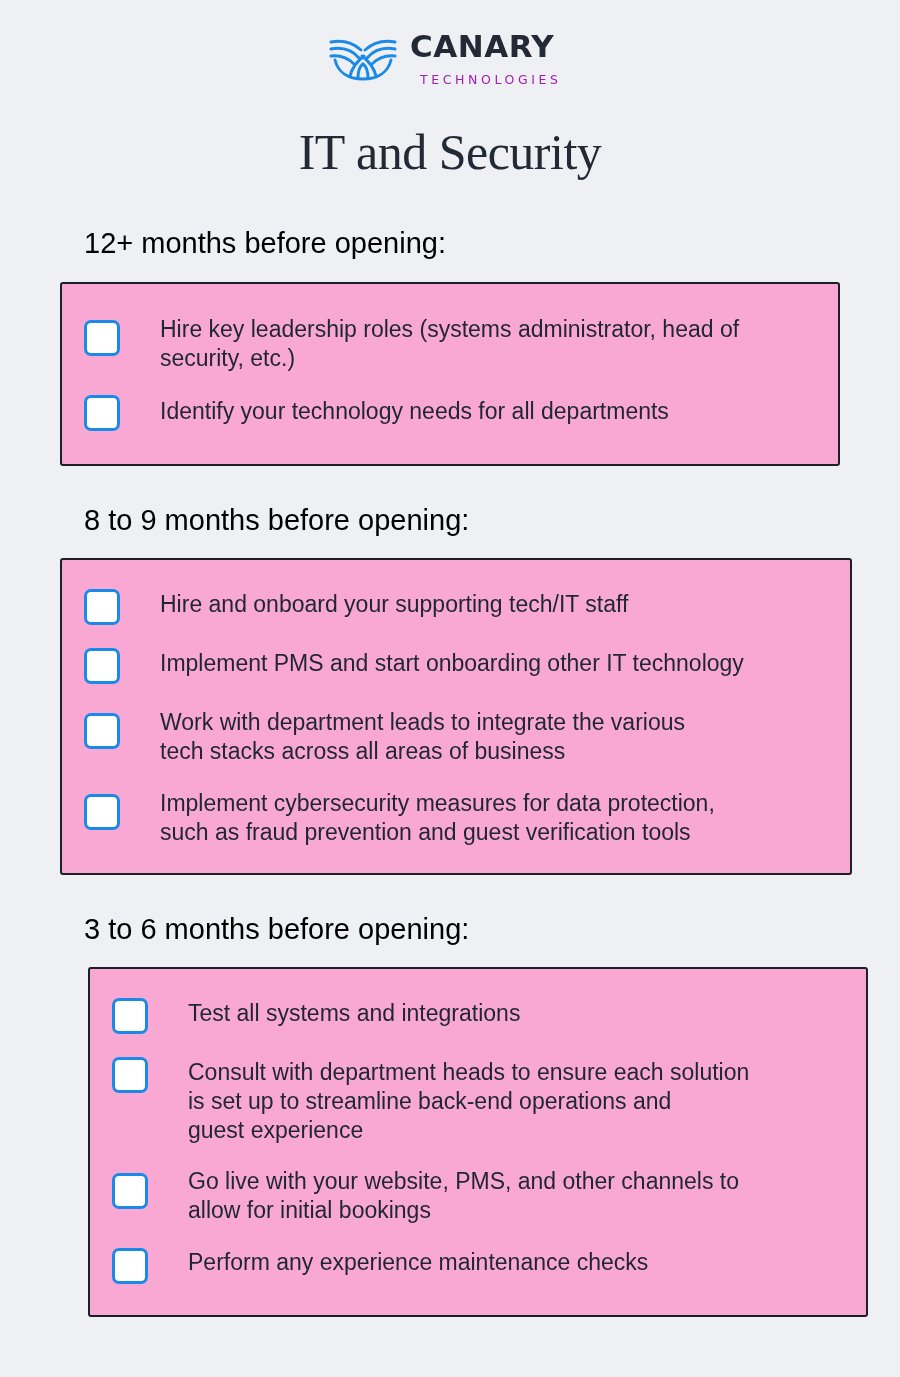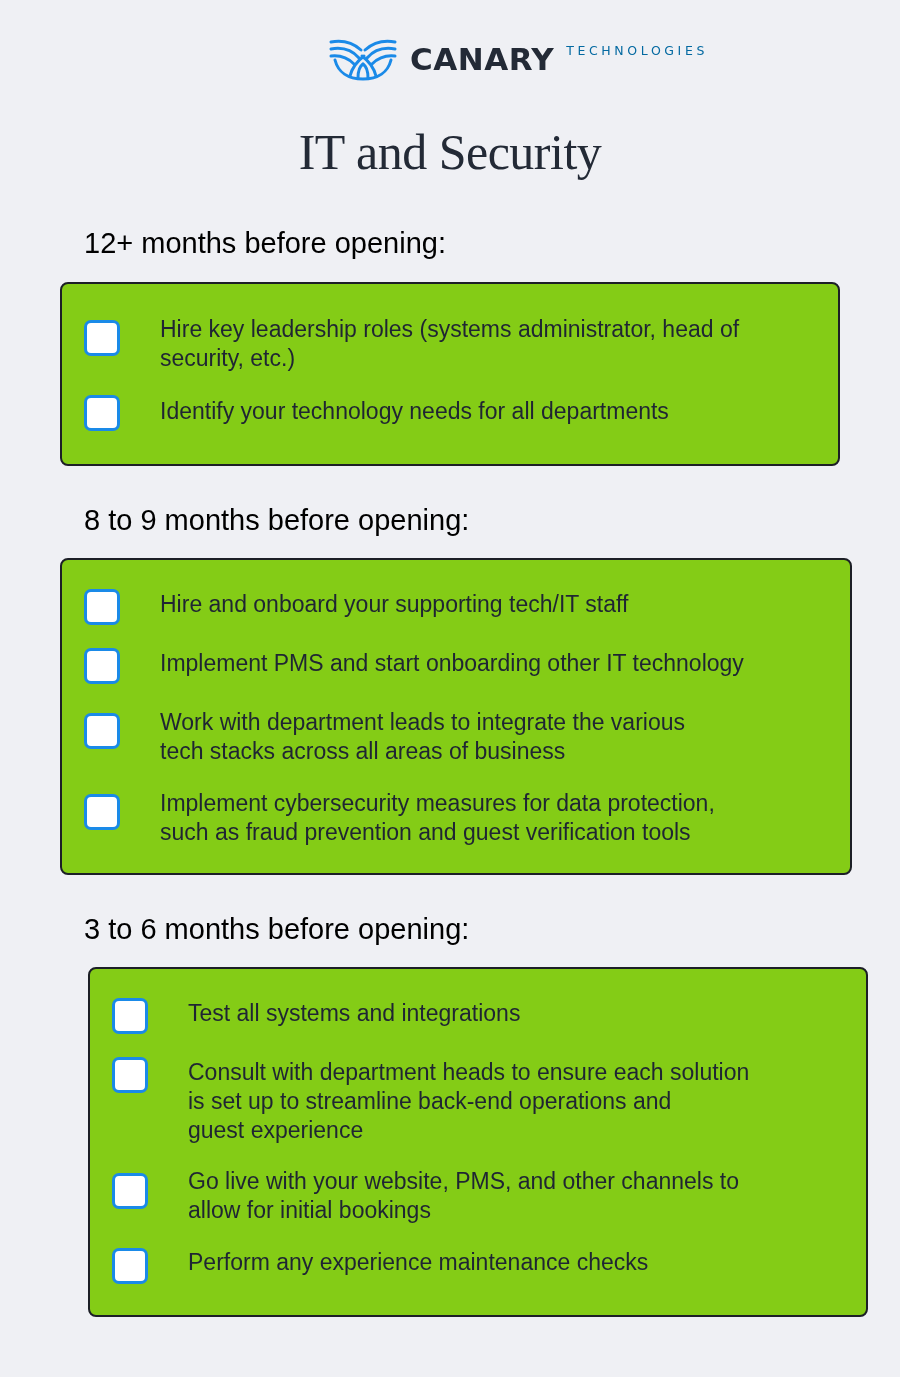--- a/index.html
+++ b/index.html
@@ -14,36 +14,36 @@
     }
     .logo {
       position: absolute;
       left: 328px;
       top: 36px;
       height: 46px;
       display: flex;
       align-items: center;
     }
     .logo-icon { width: 70px; height: 46px; display:block; }
-    .logo-text { margin-left: 12px; display: flex; flex-direction: row; gap: 12px; }
+    .logo-text { margin-left: 12px; display: flex; flex-direction: column; gap: 12px; }
     .logo-name {
       font-family: "DejaVu Sans", sans-serif;
       font-weight: bold;
       font-size: 31px;
       line-height: 30px;
       letter-spacing: 0.5px;
       color: #232a36;
     }
     .logo-sub {
       font-family: "DejaVu Sans", sans-serif;
       font-size: 12.5px;
       line-height: 14px;
       letter-spacing: 3.6px;
-      color: #0369a1;
-      margin-left: 0;
+      color: #a21caf;
+      margin-left: 10px;
     }
     .title {
       position: absolute;
       top: 122px;
       left: 0; right: 0;
       text-align: center;
       font-family: "Liberation Serif", serif;
       font-size: 50px;
       line-height: 60px;
       color: #232a36;
@@ -55,23 +55,23 @@
       font-family: "Liberation Sans", sans-serif;
       font-size: 29px;
       line-height: 34px;
       color: #000000;
       white-space: nowrap;
     }
     .box {
       position: absolute;
       left: 60px;
       width: 776px;
-      background: #84cc16;
+      background: #f9a8d4;
       border: 2px solid #1c1f26;
-      border-radius: 8px;
+      border-radius: 3px;
     }
     .item {
       position: absolute;
       left: 0;
       right: 0;
     }
     .checkbox {
       position: absolute;
       left: 22px;
       width: 30px;

